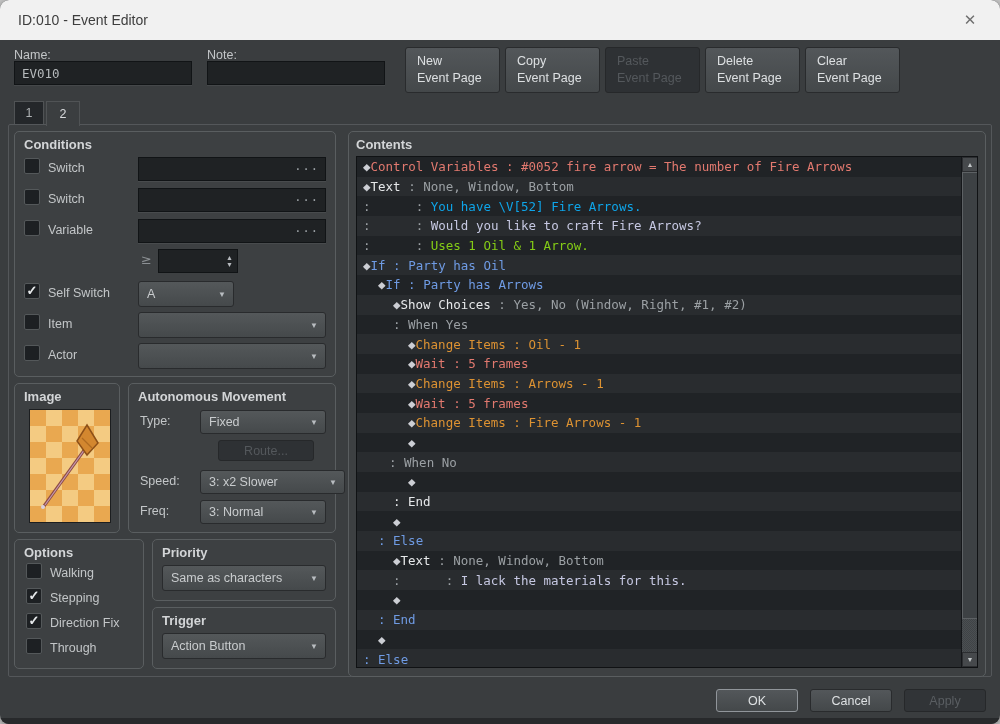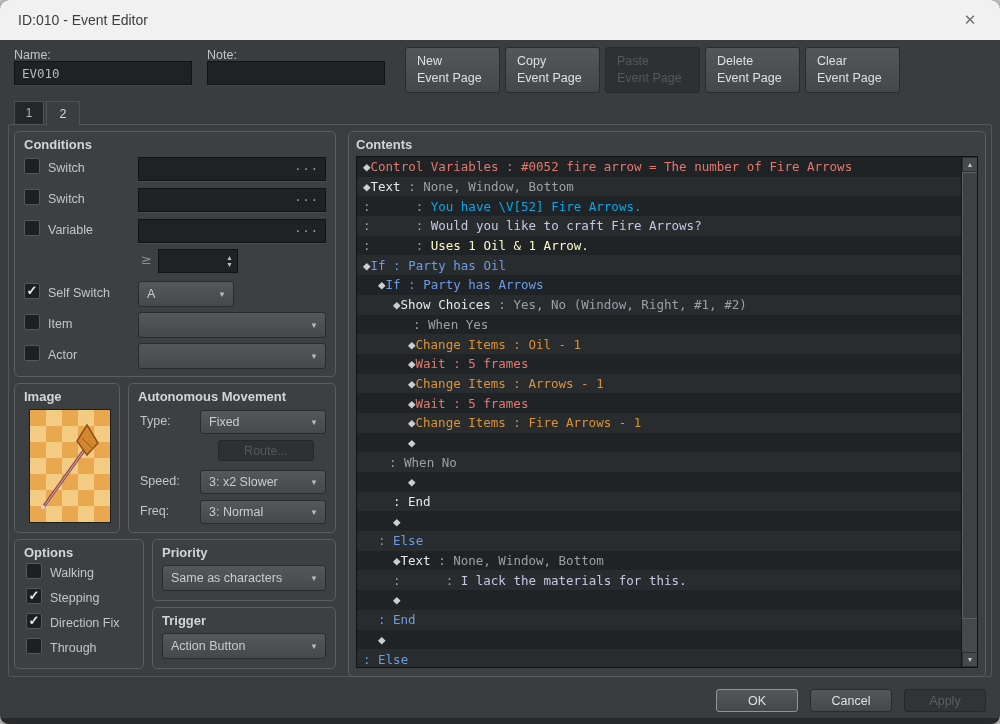--- a/index.html
+++ b/index.html
@@ -159,21 +159,21 @@
 
   <div class="group" style="left:128px;top:383px;width:208px;height:150px;"></div>
   <div class="group-title" style="left:138px;top:389px;">Autonomous Movement</div>
   <div class="abs field-label" style="left:140px;top:414px;">Type:</div>
   <div class="dd" style="left:200px;top:410px;width:126px;height:24px;">
       <span>Fixed</span>
       <span class="dd-arrow">▼</span>
     </div>
   <div class="abs btn disabled" style="left:218px;top:440px;width:96px;height:21px;padding:2px 0 0 0;text-align:center;"><span>Route...</span></div>
   <div class="abs field-label" style="left:140px;top:474px;">Speed:</div>
-  <div class="dd" style="left:200px;top:470px;width:126px;height:24px;">
+  <div class="dd" style="left:200px;top:470px;width:145px;height:24px;">
       <span>3: x2 Slower</span>
       <span class="dd-arrow">▼</span>
     </div>
   <div class="abs field-label" style="left:140px;top:504px;">Freq:</div>
   <div class="dd" style="left:200px;top:500px;width:126px;height:24px;">
       <span>3: Normal</span>
       <span class="dd-arrow">▼</span>
     </div>
 
   <div class="group" style="left:14px;top:539px;width:130px;height:130px;"></div>
@@ -205,25 +205,25 @@
       <span class="dd-arrow">▼</span>
     </div>
 
   <div class="group" style="left:348px;top:131px;width:638px;height:546px;"></div>
   <div class="group-title" style="left:356px;top:137px;">Contents</div>
   <div id="contents-list">
     <div class="cmd-row" style="padding-left: 6px;"><span style="color: rgb(204, 206, 212);">◆</span><span style="color: rgb(226, 121, 111);">Control Variables : #0052 fire arrow = The number of Fire Arrows</span></div>
       <div class="cmd-row" style="padding-left: 6px;"><span style="color: rgb(204, 206, 212);">◆</span><span style="color: rgb(230, 232, 234);">Text</span><span style="color: rgb(155, 160, 164);"> : None, Window, Bottom</span></div>
       <div class="cmd-row" style="padding-left: 6px;"><span style="color: rgb(155, 160, 164);">:      : </span><span style="color: #0ea5e9;">You have \V[52] Fire Arrows.</span></div>
       <div class="cmd-row" style="padding-left: 6px;"><span style="color: rgb(155, 160, 164);">:      : </span><span style="color: rgb(198, 200, 226);">Would you like to craft Fire Arrows?</span></div>
-      <div class="cmd-row" style="padding-left: 6px;"><span style="color: rgb(155, 160, 164);">:      : </span><span style="color: #fef9c3;">Uses 1 Oil &amp; 1 Arrow.</span></div>
+      <div class="cmd-row" style="padding-left: 6px;"><span style="color: rgb(155, 160, 164);">:      : </span><span style="color: #84cc16;">Uses 1 Oil &amp; 1 Arrow.</span></div>
       <div class="cmd-row" style="padding-left: 6px;"><span style="color: rgb(204, 206, 212);">◆</span><span style="color: rgb(111, 155, 228);">If : Party has Oil</span></div>
       <div class="cmd-row" style="padding-left: 21px;"><span style="color: rgb(204, 206, 212);">◆</span><span style="color: rgb(111, 155, 228);">If : Party has Arrows</span></div>
       <div class="cmd-row" style="padding-left: 36px;"><span style="color: rgb(204, 206, 212);">◆</span><span style="color: rgb(230, 232, 234);">Show Choices</span><span style="color: rgb(155, 160, 164);"> : Yes, No (Window, Right, #1, #2)</span></div>
-      <div class="cmd-row" style="padding-left: 56px;"><span style="color: rgb(155, 160, 164);">: When Yes</span></div>
+      <div class="cmd-row" style="padding-left: 36px;"><span style="color: rgb(155, 160, 164);">: When Yes</span></div>
       <div class="cmd-row" style="padding-left: 51px;"><span style="color: rgb(204, 206, 212);">◆</span><span style="color: rgb(221, 146, 50);">Change Items : Oil - 1</span></div>
       <div class="cmd-row" style="padding-left: 51px;"><span style="color: rgb(204, 206, 212);">◆</span><span style="color: rgb(226, 121, 111);">Wait : 5 frames</span></div>
       <div class="cmd-row" style="padding-left: 51px;"><span style="color: rgb(204, 206, 212);">◆</span><span style="color: rgb(221, 146, 50);">Change Items : Arrows - 1</span></div>
       <div class="cmd-row" style="padding-left: 51px;"><span style="color: rgb(204, 206, 212);">◆</span><span style="color: rgb(226, 121, 111);">Wait : 5 frames</span></div>
       <div class="cmd-row" style="padding-left: 51px;"><span style="color: rgb(204, 206, 212);">◆</span><span style="color: rgb(221, 146, 50);">Change Items : Fire Arrows - 1</span></div>
       <div class="cmd-row" style="padding-left: 51px;"><span style="color: rgb(204, 206, 212);">◆</span></div>
       <div class="cmd-row" style="padding-left: 32px;"><span style="color: rgb(155, 160, 164);">: When No</span></div>
       <div class="cmd-row" style="padding-left: 51px;"><span style="color: rgb(204, 206, 212);">◆</span></div>
       <div class="cmd-row" style="padding-left: 36px;"><span style="color: rgb(230, 232, 234);">: End</span></div>
       <div class="cmd-row" style="padding-left: 36px;"><span style="color: rgb(204, 206, 212);">◆</span></div>

